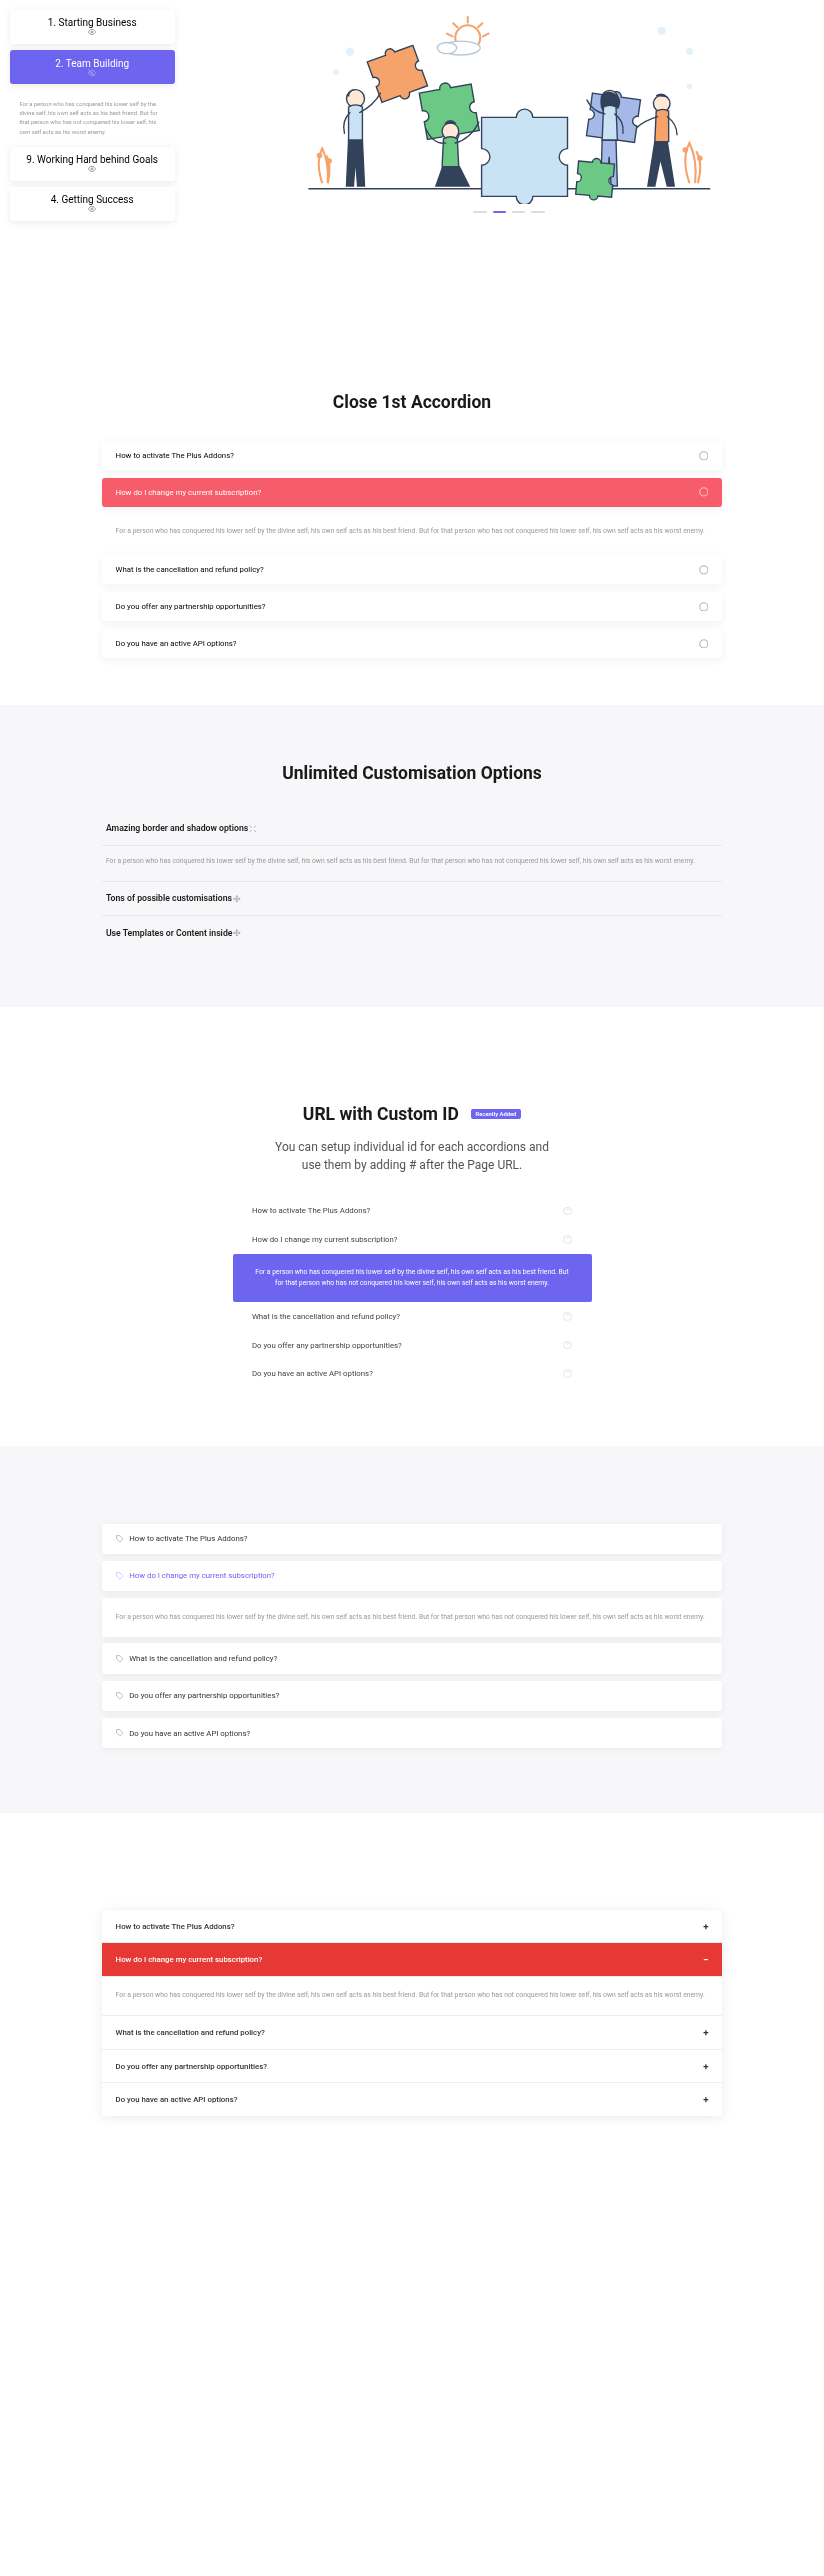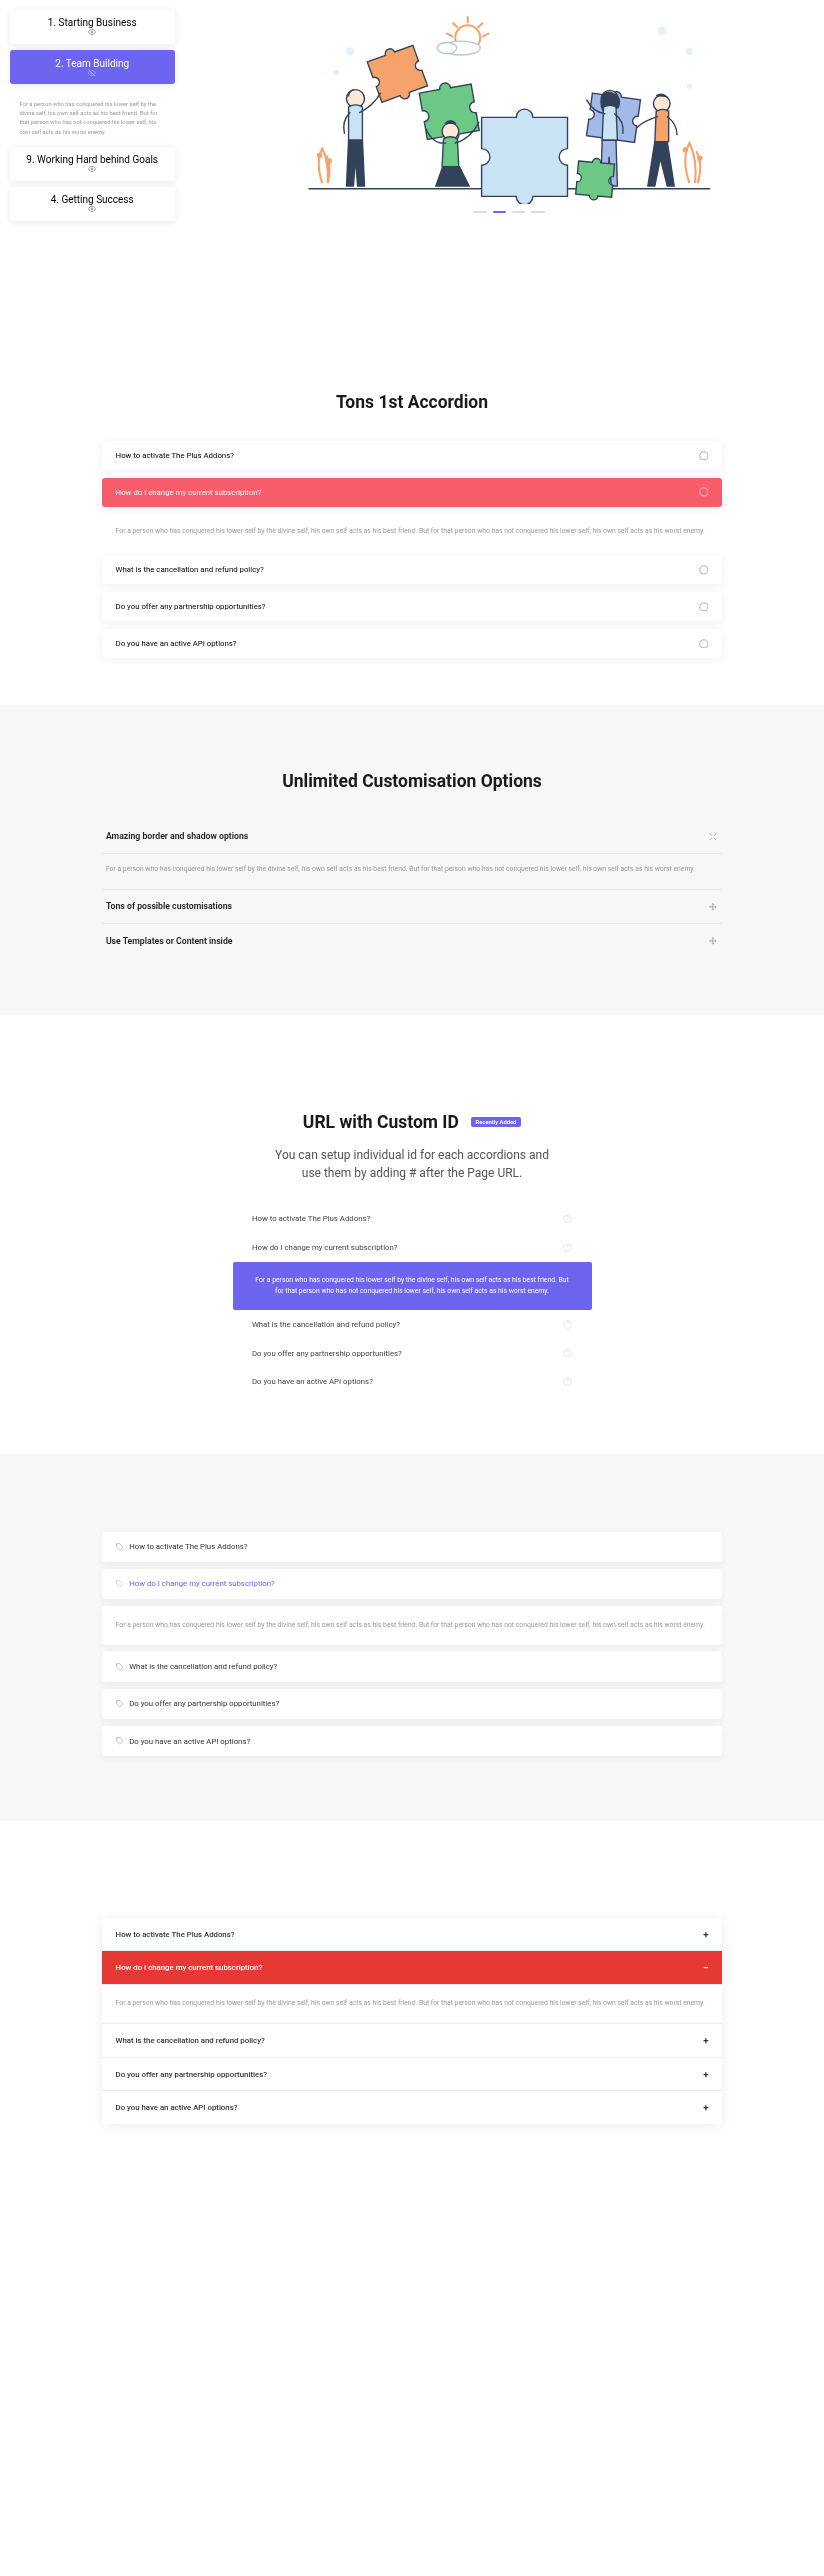--- a/index.html
+++ b/index.html
@@ -24,23 +24,23 @@
 .sec2 { text-align: center; padding-top: 107px; }
 .sec2 h2 { font-size: 17.5px; font-weight: 700; margin-bottom: 29px; color: #1a1a1a; }
 .acc-list-2 { max-width: 620px; margin: 0 auto; }
 .acc-list-2 .acc-head { background: #fff; border-radius: 2.9px; padding: 9.7px 13.6px; margin-bottom: 7.8px; box-shadow: 0 1.9px 9.7px rgba(0,0,0,0.06); display: flex; justify-content: space-between; align-items: center; font-size: 7.8px; text-align: left; cursor: pointer; }
 .acc-list-2 .acc-head.active2 { background: #f75c6a; color: #fff; }
 .acc-list-2 .acc-content { font-size: 6.8px; color: #999; line-height: 1.7; padding: 11.6px 13.6px 17.5px; text-align: left; }
 .acc-list-2 .icon-right { width: 9.7px; height: 9.7px; opacity: 0.4; }
 
 
 .sec3 { text-align: center; padding-top: 58px; padding-bottom: 58px; }
-.sec3 h2 { font-size: 17.5px; font-weight: 700; margin-bottom: 29px; color: #1a1a1a; margin-top: 8px; }
+.sec3 h2 { font-size: 17.5px; font-weight: 700; margin-bottom: 29px; color: #1a1a1a; }
 .acc-list-3 { max-width: 620px; margin: 0 auto; }
-.acc-list-3 .acc-head { border-bottom: 1px solid #e8e8e8; padding: 11.6px 3.9px; display: flex; justify-content: space-between; align-items: center; font-size: 8.7px; font-weight: 600; text-align: left; cursor: pointer; color: #1a1a1a; }
+.acc-list-3 .acc-head { border-bottom: 1px solid #e8e8e8; padding: 11.6px 3.9px; display: flex; justify-content: flex-start; align-items: center; font-size: 8.7px; font-weight: 600; text-align: left; cursor: pointer; color: #1a1a1a; }
 .acc-list-3 .acc-content { font-size: 6.8px; color: #999; line-height: 1.7; padding: 9.7px 3.9px 13.6px; text-align: left; border-bottom: 1px solid #e8e8e8; }
 .acc-list-3 .expand-icon { width: 9.7px; height: 9.7px; opacity: 0.4; }
 
 
 .sec4 { text-align: center; padding-top: 97px; padding-bottom: 58px; }
 .sec4 .title-row { display: inline-flex; align-items: center; gap: 12px; }
 .sec4 h2 { font-size: 17.5px; font-weight: 700; color: #1a1a1a; }
 .badge { background: #6d64f0; color: #fff; font-size: 5.8px; padding: 1.9px 4.8px; border-radius: 1.9px; font-weight: 600; }
 .sec4-sub { font-size: 12px; color: #555; margin: 13.6px auto 23px; max-width: 291px; line-height: 1.5; }
 .acc-list-4 { max-width: 359px; margin: 0 auto; }
@@ -184,21 +184,21 @@
     <div class="dots">
       <div class="dot"></div>
       <div class="dot active"></div>
       <div class="dot"></div>
       <div class="dot"></div>
     </div>
   </div>
 </div>
 
 <div class="section sec2">
-  <h2>Tons 1st Accordion</h2>
+  <h2>Close 1st Accordion</h2>
   <div class="acc-list-2">
     <div class="acc-head">
       <span>How to activate The Plus Addons?</span>
       <svg class="icon-right" viewBox="0 0 24 24" fill="none" stroke="currentColor" stroke-width="2">
           <circle cx="12" cy="12" r="10"></circle>
         </svg>
     </div>
     <div class="acc-head active2">
       <span>How do I change my current subscription?</span>
       <svg class="icon-right" viewBox="0 0 24 24" fill="none" stroke="currentColor" stroke-width="2" style="opacity:0.8">

